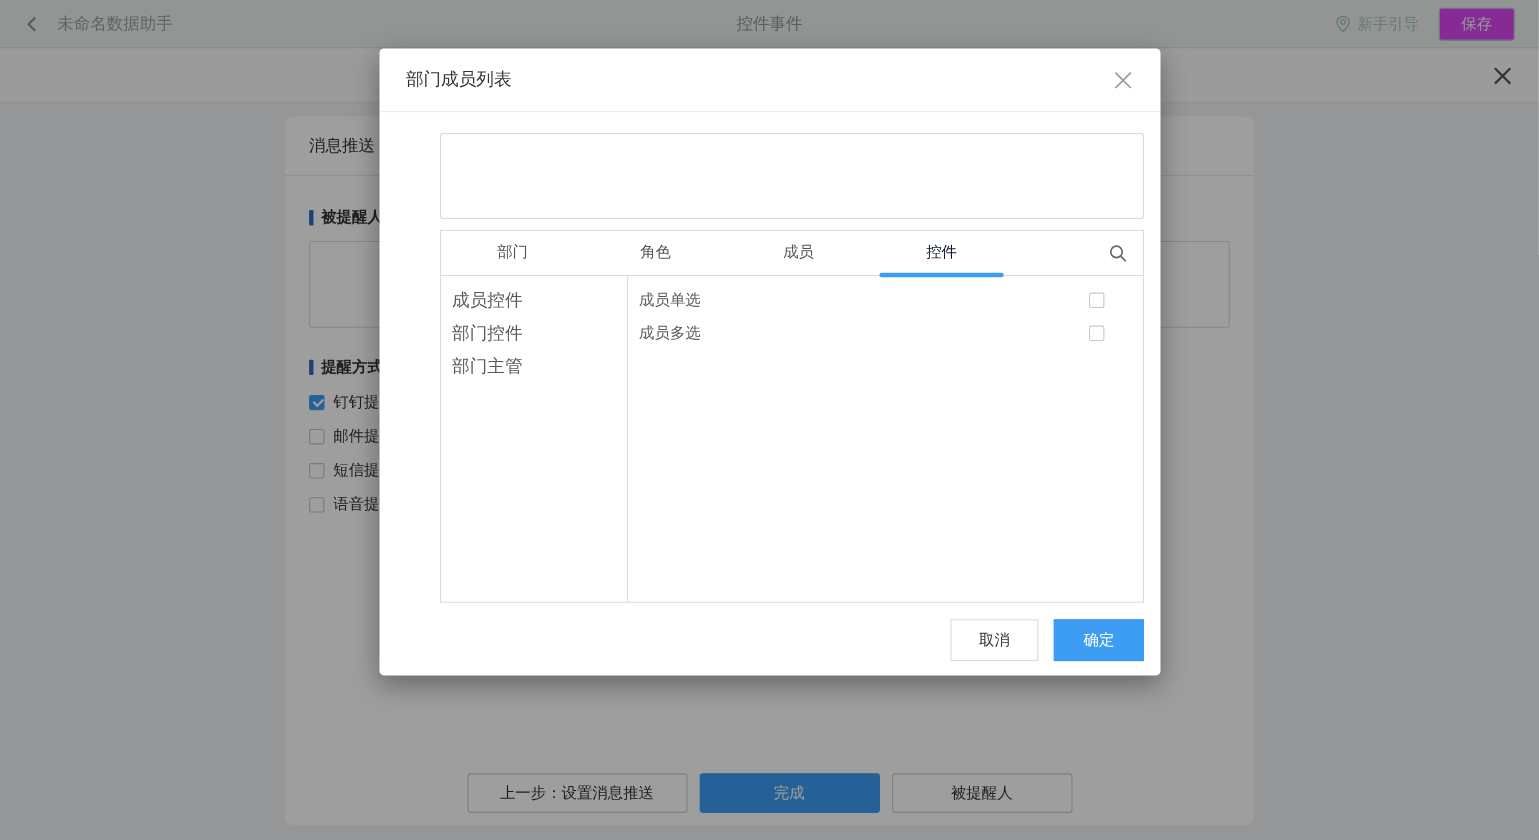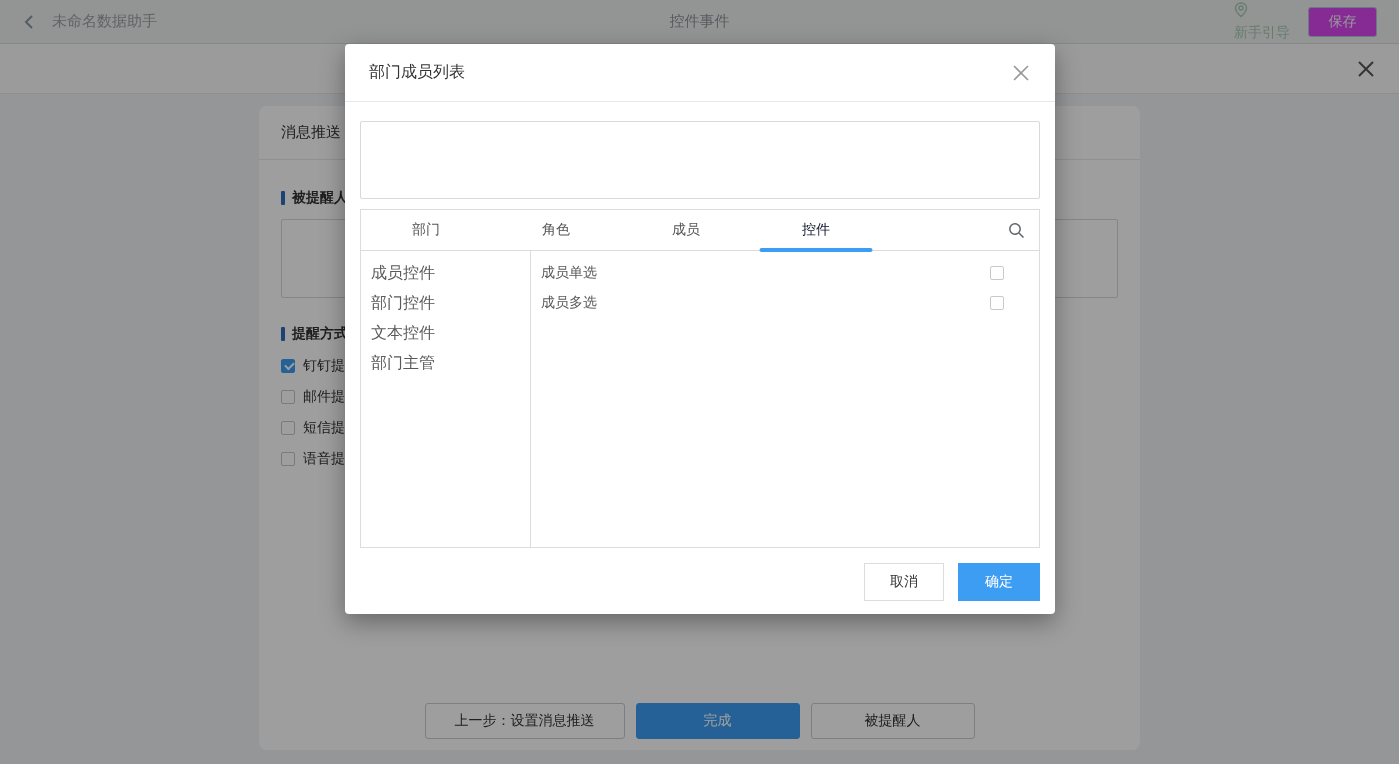--- a/index.html
+++ b/index.html
@@ -13,21 +13,21 @@
     display:flex; align-items:center; padding:0 22px;
   }
   .topbar-left { display:flex; align-items:center; gap:14px; }
   .back-chevron { width:16px; height:16px; color:#8895a5; }
   .topbar-title { font-size:15px; color:#9ca0a3; }
   .topbar-center {
     position:absolute; left:0; right:0; text-align:center;
     font-size:15px; color:#909399; pointer-events:none;
   }
   .topbar-right { margin-left:auto; display:flex; align-items:center; gap:18px; z-index:1; }
-  .guide { display:flex; gap:6px; font-size:14px; color:#a8c9b2;flex-direction:column; }
+  .guide { display:flex; align-items:center; gap:6px; font-size:14px; color:#a8c9b2; }
   .guide svg { display:block; }
   .save-btn {
     width:69px; height:30px; border:1px solid #aec4d8; border-radius:3px;
     background:#d946ef; color:#f2f6fa; font-size:14px;
     display:flex; align-items:center; justify-content:center;
   }
 
   .subheader {
     position:absolute; left:0; top:44px; width:1399px; height:50px;
     background:#fafbfb; border-bottom:1px solid #e4e6e8;
@@ -87,21 +87,21 @@
     position:absolute; left:345px; top:44px; width:710px; height:570px;
     background:#fff; border-radius:4px; z-index:20;
     box-shadow:0 8px 24px rgba(0,0,0,0.35);
   }
   .modal-header {
     height:58px; padding:0 24px; display:flex; align-items:center; justify-content:space-between;
     border-bottom:1px solid #e8e8e8;
   }
   .modal-title { font-size:16px; color:#333; }
   .modal-close { width:20px; height:20px; color:#999; cursor:pointer; }
-  .modal-body { padding:0 15px; }
+  .modal-body { padding:0 15px;margin-left:40px; }
   .selected-box {
     margin-top:19px; height:78px; border:1px solid #d9d9d9; border-radius:2px; background:#fff;
   }
   .picker { margin-top:10px; border:1px solid #dcdcdc; height:339px; display:flex; flex-direction:column; }
   .tabs { height:41px; border-bottom:1px solid #dcdcdc; display:flex; position:relative; flex:none; }
   .tab {
     width:130px; display:flex; align-items:center; justify-content:center;
     font-size:14px; color:#555; position:relative; cursor:pointer;
   }
   .tab.active { color:#0f172a; }
@@ -226,21 +226,20 @@
         <div class="tab active">控件</div>
         <svg class="tab-search" viewBox="0 0 17 17" fill="none" stroke="currentColor" stroke-width="1.5">
             <circle cx="7" cy="7" r="5.2"></circle>
             <line x1="11" y1="11" x2="15.5" y2="15.5"></line>
           </svg>
       </div>
       <div class="picker-lists">
         <div class="left-col">
           <div class="left-item">成员控件</div>
           <div class="left-item">部门控件</div>
-          <div class="left-item">文本控件</div>
           <div class="left-item">部门主管</div>
         </div>
         <div class="right-col">
           <div class="right-item">
             <span>成员单选</span>
             <span class="cb"></span>
           </div>
           <div class="right-item">
             <span>成员多选</span>
             <span class="cb"></span>

